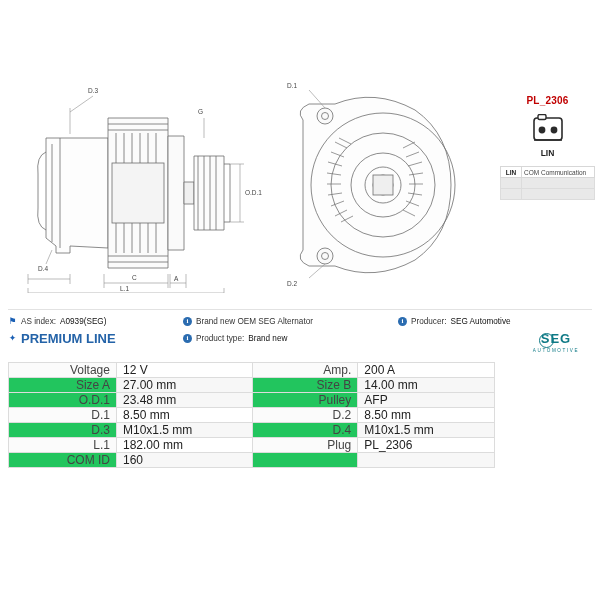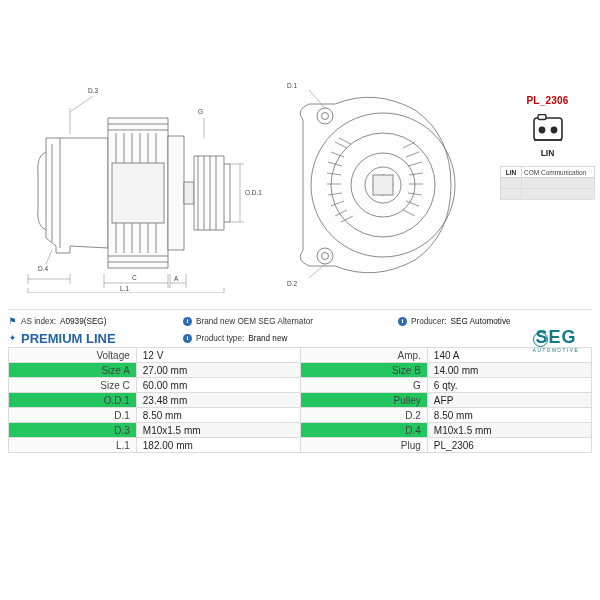--- a/index.html
+++ b/index.html
@@ -150,21 +150,21 @@
 
   
   .seg-logo {
     position: absolute;
     right: 8px;
     top: 329px;
     width: 72px;
     text-align: center;
   }
   .seg-word {
-    font-size: 18px;
+    font-size: 13px;
     font-weight: bold;
     color: #0f7a86;
     letter-spacing: 1px;
     line-height: 13px;
   }
   .seg-sub {
     font-size: 4.6px;
     letter-spacing: 1.6px;
     color: #0f7a86;
     margin-top: 1px;
@@ -175,25 +175,25 @@
     top: 1px;
     width: 13px;
     height: 13px;
     border: 1.6px solid #0f7a86;
     border-radius: 50%;
   }
 
   
   table.specs {
     position: absolute;
-    top: 347px;
+    top: 362px;
     left: 8px;
-    width: 584px;
+    width: 487px;
     border-collapse: collapse;
-    font-size: 10px;
+    font-size: 12px;
   }
   table.specs td {
     border: 1px solid #dcdcdc;
     height: 14px;
     padding: 0 6px;
   }
   td.lbl {
     width: 125px;
     text-align: right;
     color: #444;
@@ -370,34 +370,28 @@
     </div>
     <div class="seg-sub">AUTOMOTIVE</div>
   </div>
 
   <table class="specs">
     <tbody>
       <tr>
         <td class="lbl">Voltage</td>
         <td class="val">12 V</td>
         <td class="lbl">Amp.</td>
-        <td class="val">140 A</td>
+        <td class="val">200 A</td>
       </tr>
       <tr class="alt">
         <td class="lbl">Size A</td>
         <td class="val">27.00 mm</td>
         <td class="lbl">Size B</td>
         <td class="val">14.00 mm</td>
       </tr>
-      <tr>
-        <td class="lbl">Size C</td>
-        <td class="val">60.00 mm</td>
-        <td class="lbl">G</td>
-        <td class="val">6 qty.</td>
-      </tr>
       <tr class="alt">
         <td class="lbl">O.D.1</td>
         <td class="val">23.48 mm</td>
         <td class="lbl">Pulley</td>
         <td class="val">AFP</td>
       </tr>
       <tr>
         <td class="lbl">D.1</td>
         <td class="val">8.50 mm</td>
         <td class="lbl">D.2</td>
@@ -408,16 +402,22 @@
         <td class="val">M10x1.5 mm</td>
         <td class="lbl">D.4</td>
         <td class="val">M10x1.5 mm</td>
       </tr>
       <tr>
         <td class="lbl">L.1</td>
         <td class="val">182.00 mm</td>
         <td class="lbl">Plug</td>
         <td class="val">PL_2306</td>
       </tr>
+      <tr class="alt">
+        <td class="lbl">COM ID</td>
+        <td class="val">160</td>
+        <td class="lbl"></td>
+        <td class="val"></td>
+      </tr>
     </tbody>
   </table>
 
 </div>
 
 </body></html>

